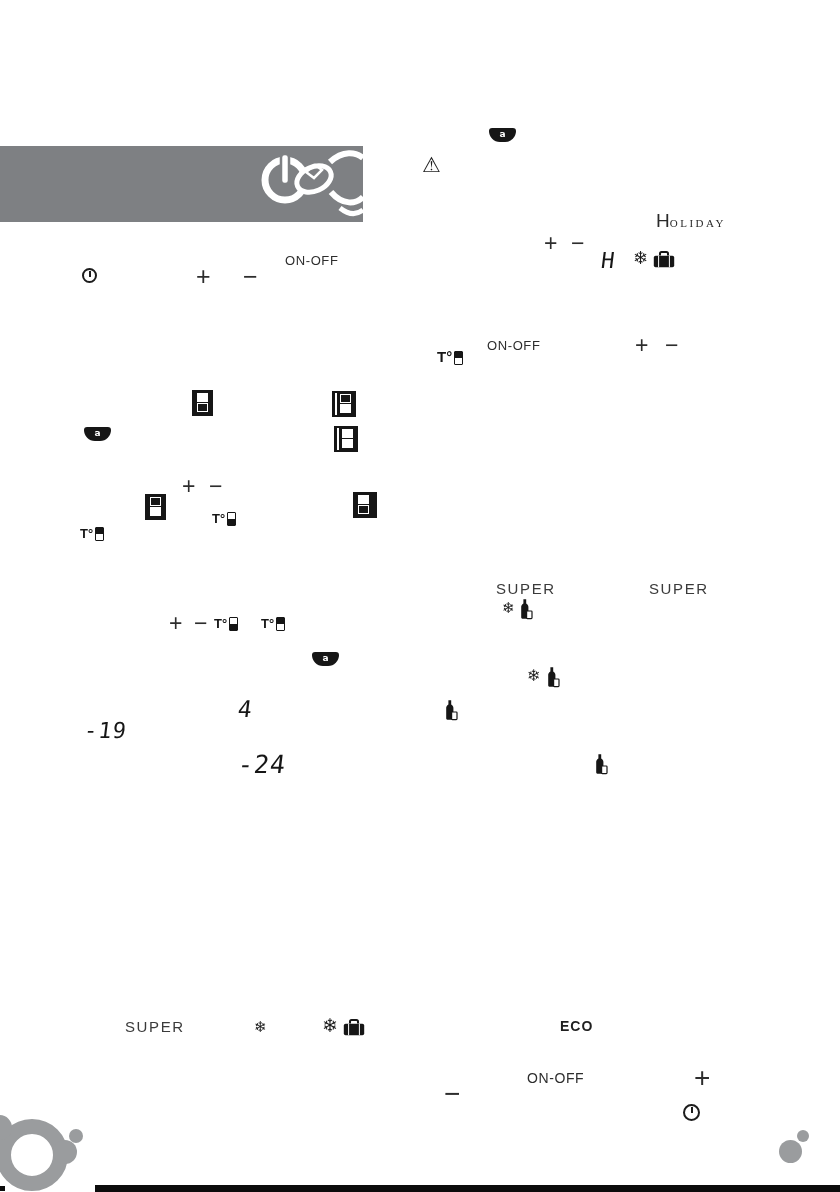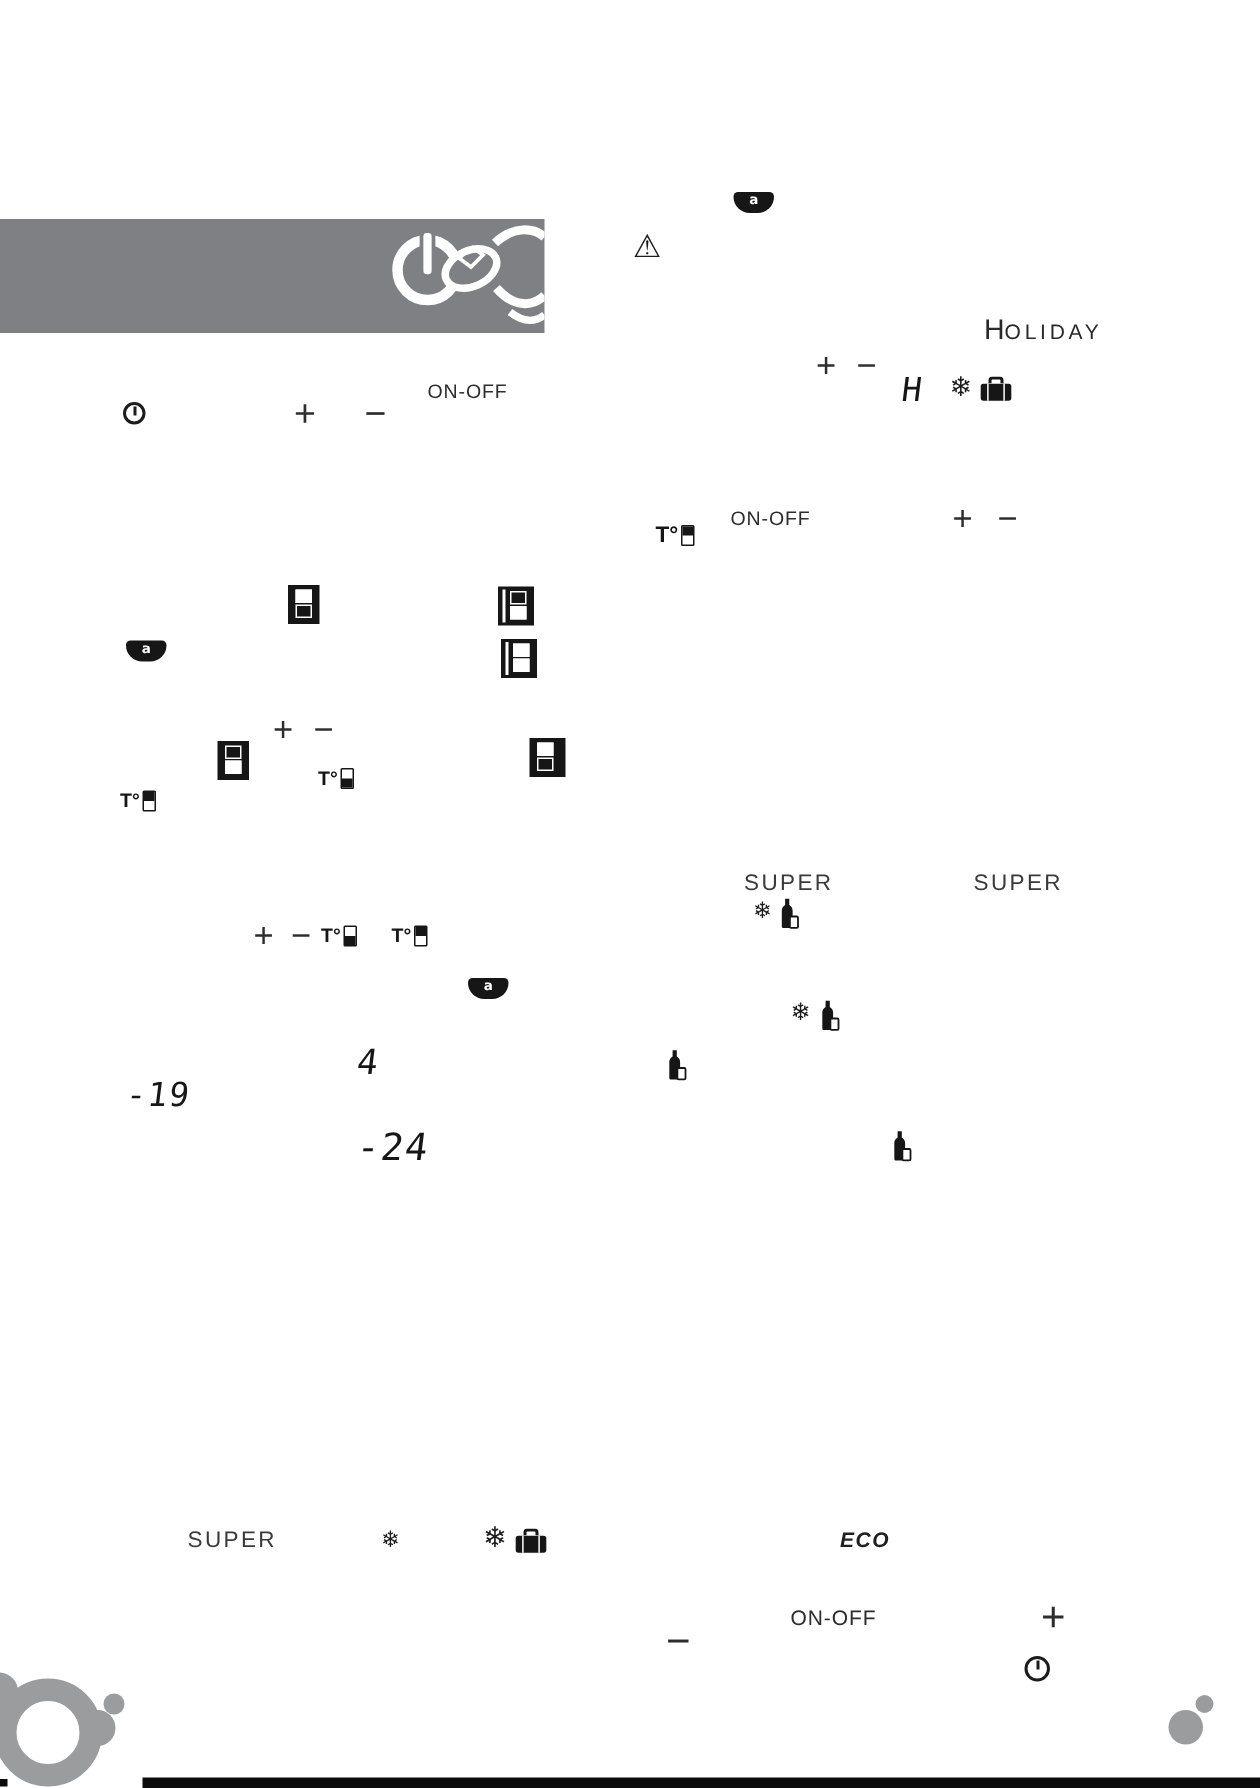--- a/index.html
+++ b/index.html
@@ -4,30 +4,30 @@
 <style>
   html,body{margin:0;padding:0;background:#fff;}
   .page{position:relative;width:840px;height:1192px;background:#ffffff;overflow:hidden;
         font-family:"Liberation Sans",sans-serif;color:#222;}
   .abs{position:absolute;}
   
   .banner{position:absolute;left:0;top:146px;width:363px;height:76px;background:#7e8083;}
   
   .lbl{font-size:13px;letter-spacing:0.6px;color:#2d2d2d;font-weight:500;white-space:nowrap;}
   .super{font-size:15px;letter-spacing:1.6px;color:#3a3a3a;font-weight:400;white-space:nowrap;}
-  .eco{font-size:14px;font-weight:bold;letter-spacing:1px;color:#1f1f1f;font-style:italic;}
+  .eco{font-size:14px;font-weight:bold;letter-spacing:1px;color:#1f1f1f;}
   .sign{font-size:25px;font-weight:400;color:#2d2d2d;line-height:1;}
   .sign.big{font-size:28px;}
   
   .lcd{font-family:"DejaVu Sans Mono",monospace;color:#161616;transform:skewX(-7deg);
        letter-spacing:1px;line-height:1;white-space:nowrap;}
   
   .hol{white-space:nowrap;color:#2a2a2a;}
   .hol .h1{font-size:19px;font-weight:500;}
-  .hol .h2{font-size:14px;font-weight:500;letter-spacing:2.5px;}
+  .hol .h2{font-size:11px;font-weight:500;letter-spacing:2.5px;font-family:Liberation Serif, serif;}
   
   .pw{position:absolute;border:2px solid #1c1c1c;border-radius:50%;box-sizing:border-box;}
   .pw::after{content:"";position:absolute;left:50%;top:1px;transform:translateX(-50%);
              width:2px;height:6px;background:#1c1c1c;}
   
   .ab{position:absolute;width:27px;height:14px;background:#161616;
       border-radius:4px 4px 14px 14px;color:#fff;text-align:center;
       font-size:9px;font-weight:bold;line-height:12px;font-family:"DejaVu Sans",sans-serif;}
   
   .fr{position:absolute;width:21px;height:26px;background:#161616;}

